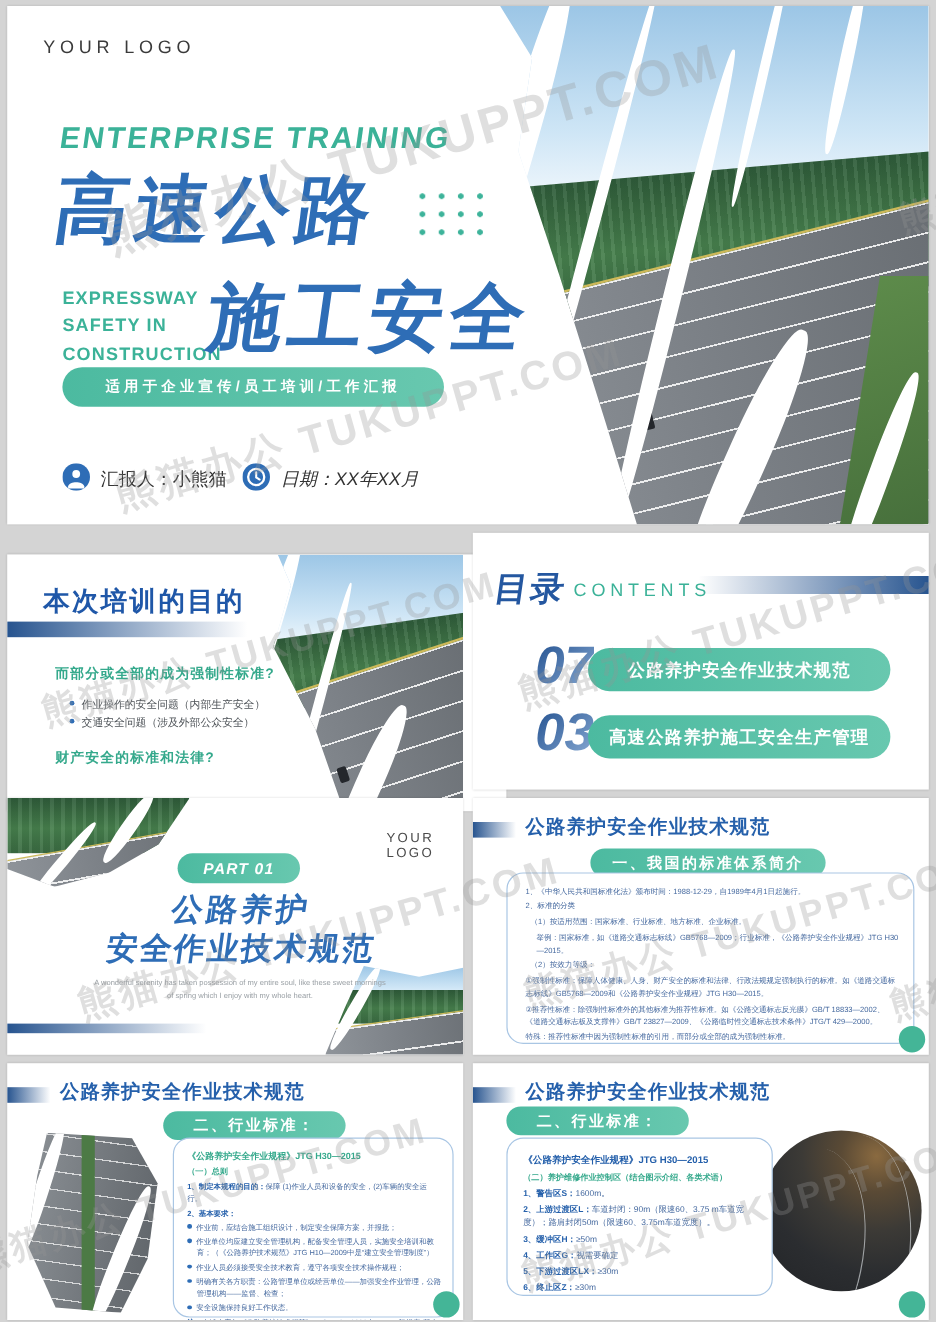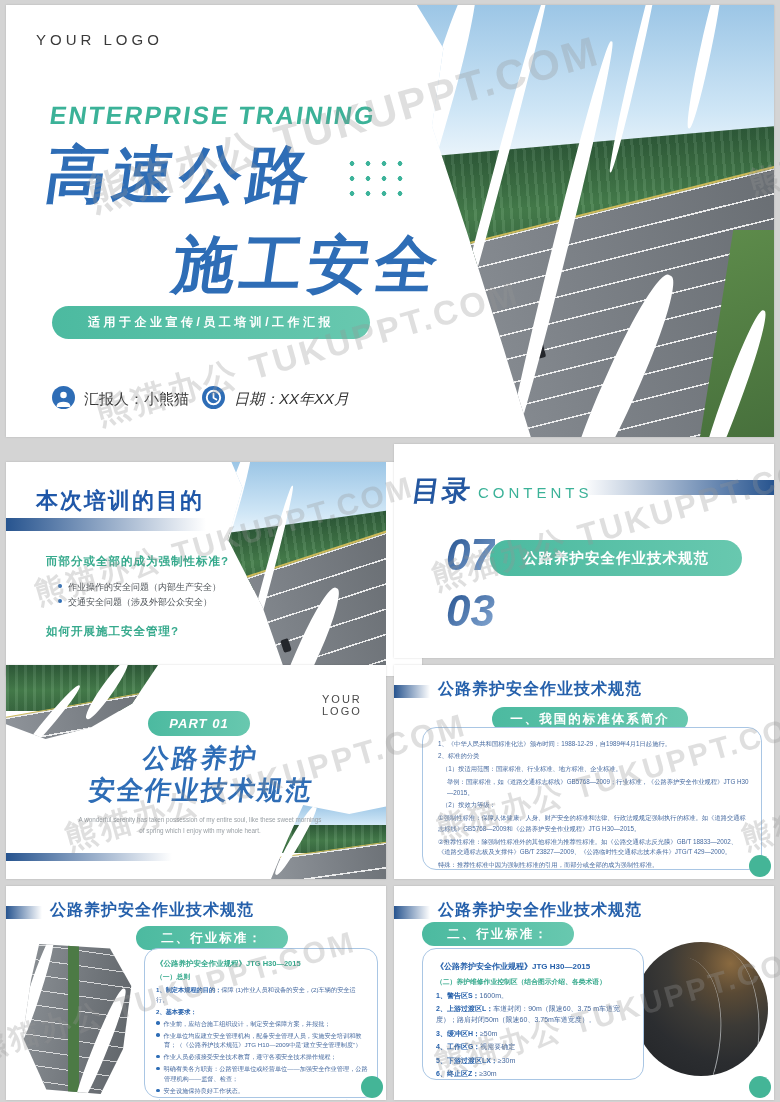--- a/index.html
+++ b/index.html
@@ -177,20 +177,25 @@
       <div class="streak" style="left:158px;top:30px;width:15px;height:430px;transform:rotate(14deg);"></div>
       <div class="streak" style="left:236px;top:-40px;width:8px;height:210px;transform:rotate(13deg);"></div>
       <div class="streak" style="left:305px;top:-25px;width:11px;height:150px;transform:rotate(12deg);"></div>
       <div class="streak" style="left:210px;top:260px;width:34px;height:240px;transform:rotate(24deg);"></div>
       <div class="streak" style="left:330px;top:300px;width:18px;height:180px;transform:rotate(20deg);"></div>
     </div>
     <div class="abs logo">YOUR LOGO</div>
     <div class="abs eyebrow skew">ENTERPRISE TRAINING</div>
     <div class="abs title1 skew">高速公路</div>
     <div class="abs dots"></div>
+    <div class="abs subtitle">
+      <div>EXPRESSWAY</div>
+      <div>SAFETY IN</div>
+      <div>CONSTRUCTION</div>
+    </div>
     <div class="abs title2 skew">施工安全</div>
     <div class="abs pill tagline">适用于企业宣传/员工培训/工作汇报</div>
     <svg class="abs foot-ic1" viewBox="0 0 24 24">
       <circle cx="12" cy="12" r="12" fill="#2e6db6"></circle>
       <circle cx="12" cy="9.4" r="3.4" fill="#fff"></circle>
       <path d="M5 20c1.2-4.6 12.6-4.6 14 0v2H5z" fill="#fff"></path>
     </svg>
     <div class="abs foot-t1">汇报人：小熊猫</div>
     <svg class="abs foot-ic2" viewBox="0 0 24 24">
       <circle cx="12" cy="12" r="12" fill="#2e6db6"></circle>
@@ -209,30 +214,31 @@
       </div>
       <div class="streak" style="left:18px;top:-20px;width:14px;height:160px;transform:rotate(17deg);"></div>
       <div class="streak" style="left:58px;top:20px;width:8px;height:220px;transform:rotate(15deg);"></div>
       <div class="streak" style="left:95px;top:120px;width:22px;height:140px;transform:rotate(24deg);"></div>
     </div>
     <div class="abs title">本次培训的目的</div>
     <div class="abs gbar gbar-r"></div>
     <div class="abs q q1">而部分或全部的成为强制性标准?</div>
     <div class="abs li li1"><span class="dot"></span><span>作业操作的安全问题（内部生产安全）</span></div>
     <div class="abs li li2"><span class="dot"></span><span>交通安全问题（涉及外部公众安全）</span></div>
-    <div class="abs q q2">如何开展施工安全管理?</div>
+    <div class="abs q q2">财产安全的标准和法律?</div>
   </div>
 
   <div class="slide" id="s3">
     <div class="abs title skew">目录</div>
     <div class="abs subtitle">CONTENTS</div>
     <div class="abs gbar gbar-l"></div>
     <div class="abs num num1">07</div>
     <div class="abs pill ipill ipill1">公路养护安全作业技术规范</div>
     <div class="abs num num2">03</div>
+    <div class="abs pill ipill ipill2">高速公路养护施工安全生产管理</div>
   </div>
 
   <div class="slide" id="s4">
     <div class="ph ph-tl">
       <div class="trees"></div>
       <div class="roadband"></div>
       <div class="streak" style="left:40px;top:10px;width:9px;height:90px;transform:rotate(40deg);"></div>
       <div class="streak" style="left:95px;top:-10px;width:12px;height:70px;transform:rotate(35deg);"></div>
     </div>
     <div class="ph ph-br">

